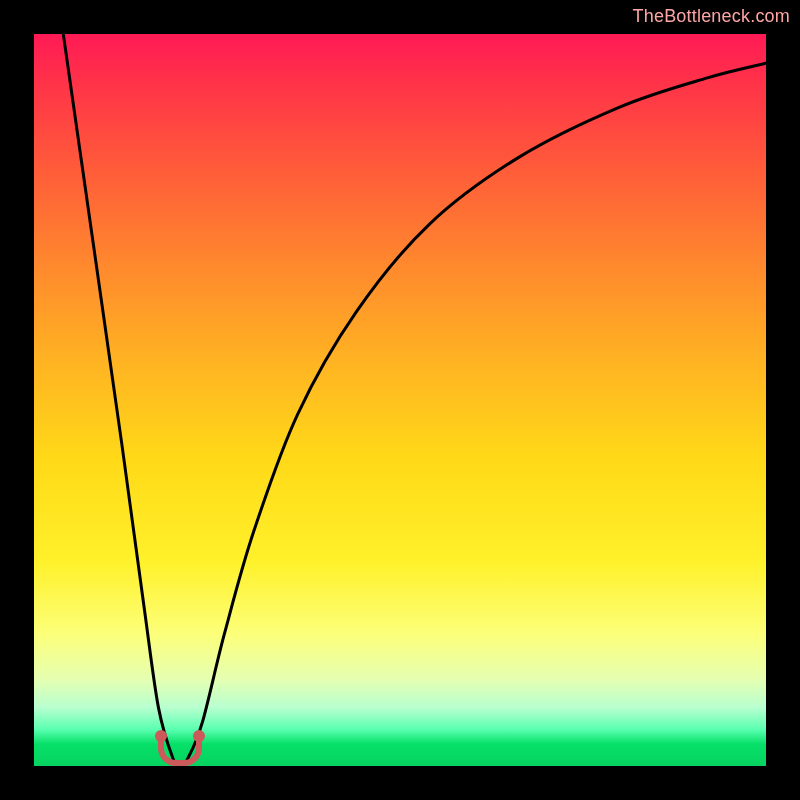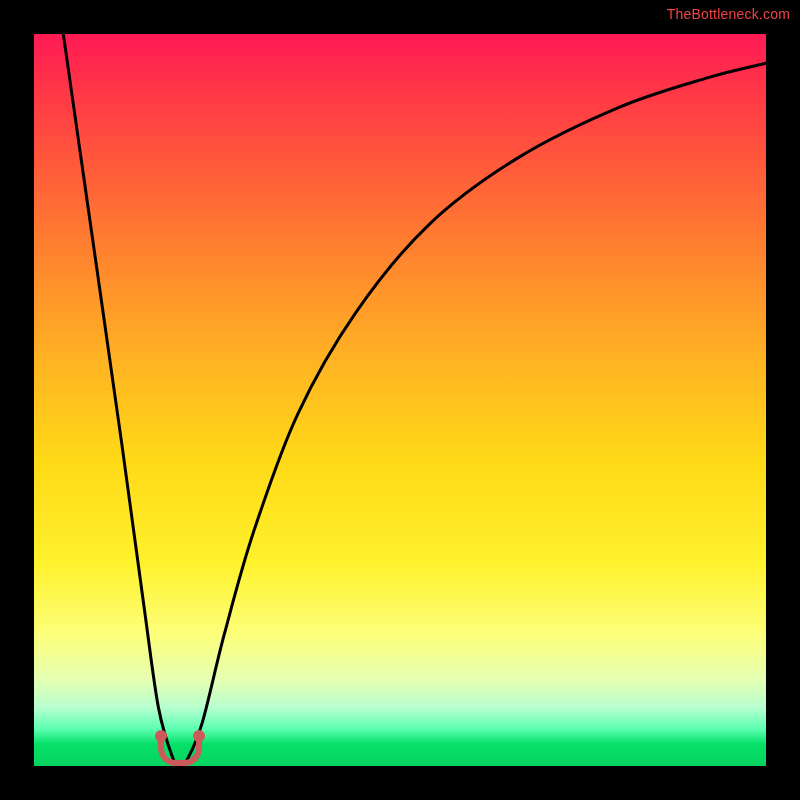--- a/index.html
+++ b/index.html
@@ -35,22 +35,22 @@
       #b8ffd0 92%,
       #5affb0 95%,
       #06e068 97%,
       #06d360 100%
     );
   }
   .watermark {
     position: absolute;
     top: 6px;
     right: 10px;
-    color: #ef4444;
-    font-size: 14px;
+    color: #fca5a5;
+    font-size: 18px;
     font-weight: 500;
     letter-spacing: 0.2px;
     user-select: none;
   }
   svg.curve {
     position: absolute;
     left: 0; top: 0;
     width: 100%; height: 100%;
   }
   .marker {

